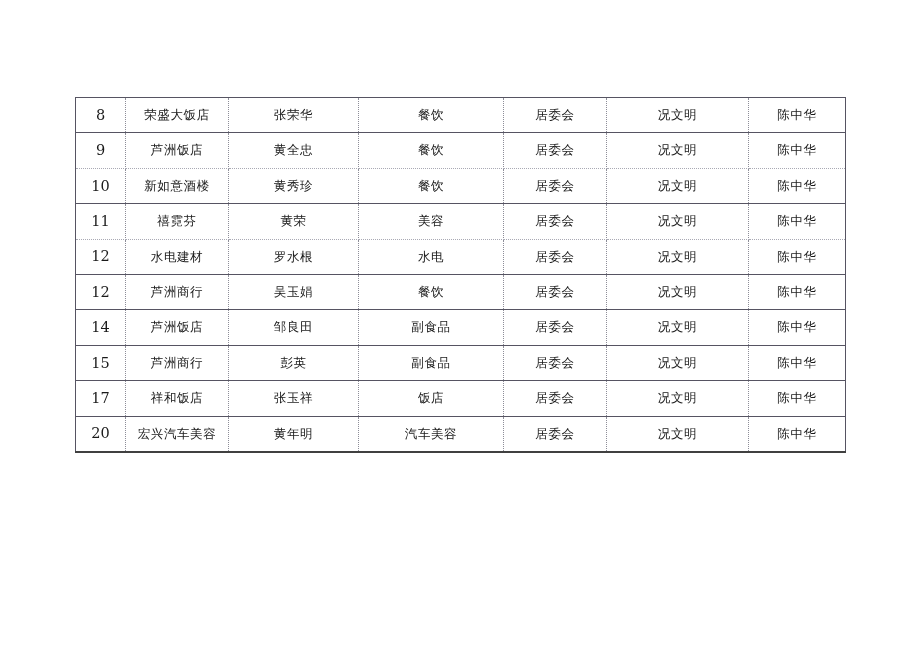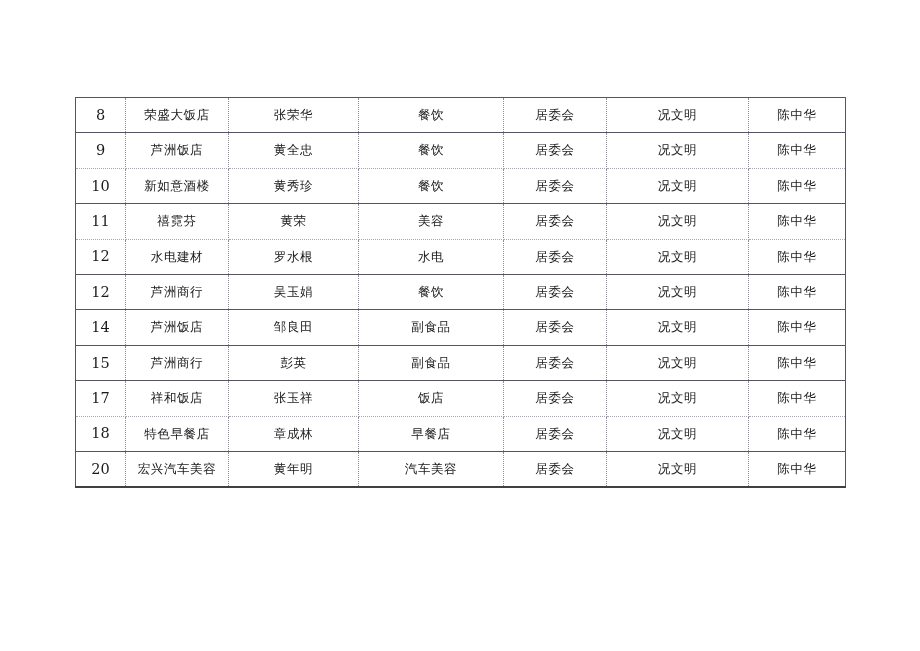--- a/index.html
+++ b/index.html
@@ -173,29 +173,20 @@
           </tr>
           <tr class="sep-light">
             <td class="idx">17</td>
             <td>祥和饭店</td>
             <td>张玉祥</td>
             <td>饭店</td>
             <td>居委会</td>
             <td>况文明</td>
             <td>陈中华</td>
           </tr>
-          <tr class="sep-light-top">
-            <td class="idx">18</td>
-            <td>特色早餐店</td>
-            <td>章成林</td>
-            <td>早餐店</td>
-            <td>居委会</td>
-            <td>况文明</td>
-            <td>陈中华</td>
-          </tr>
           <tr>
             <td class="idx">20</td>
             <td>宏兴汽车美容</td>
             <td>黄年明</td>
             <td>汽车美容</td>
             <td>居委会</td>
             <td>况文明</td>
             <td>陈中华</td>
           </tr>
         </tbody>

